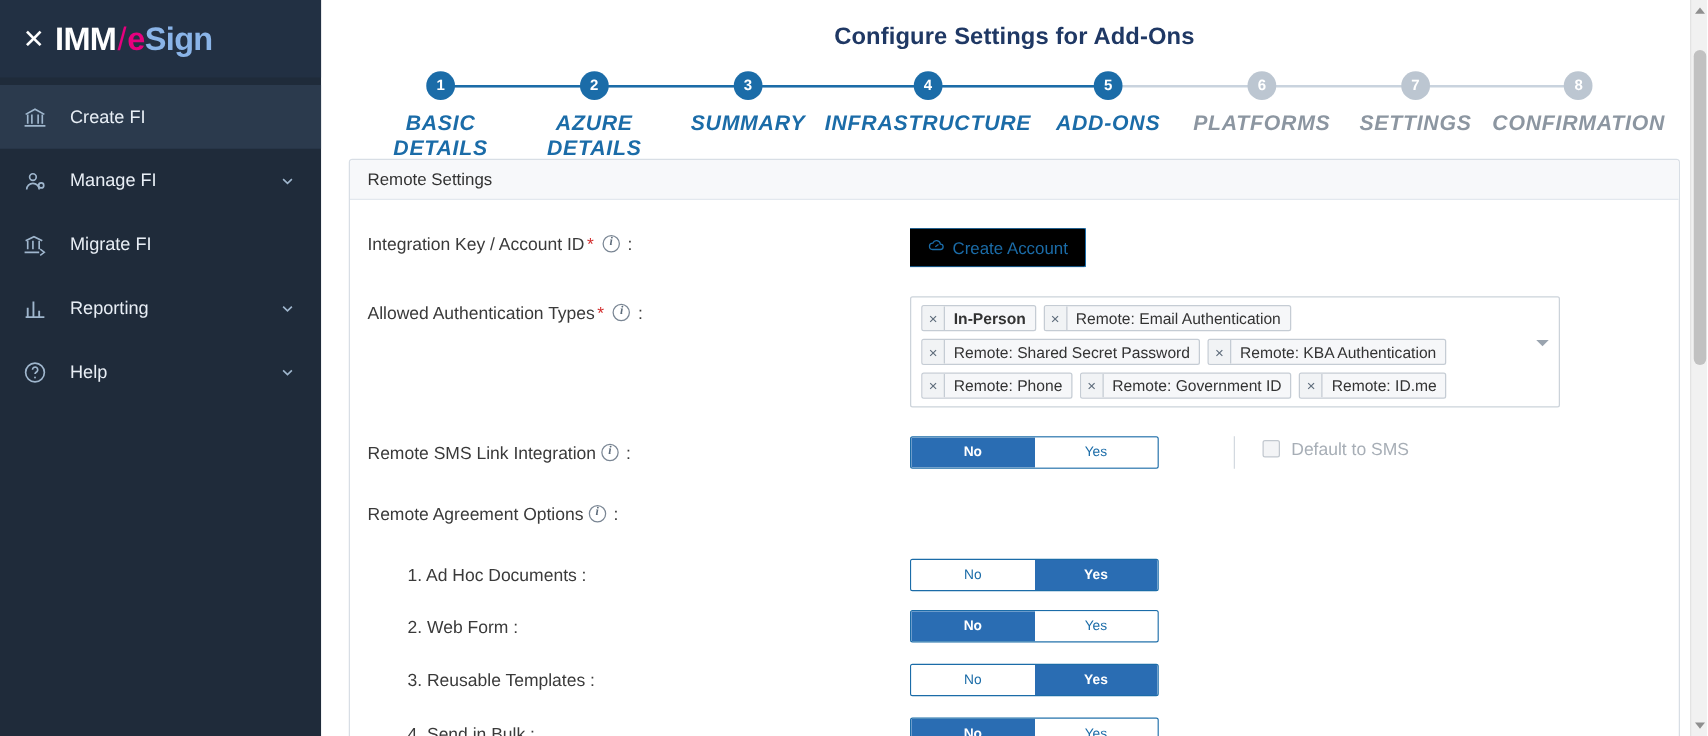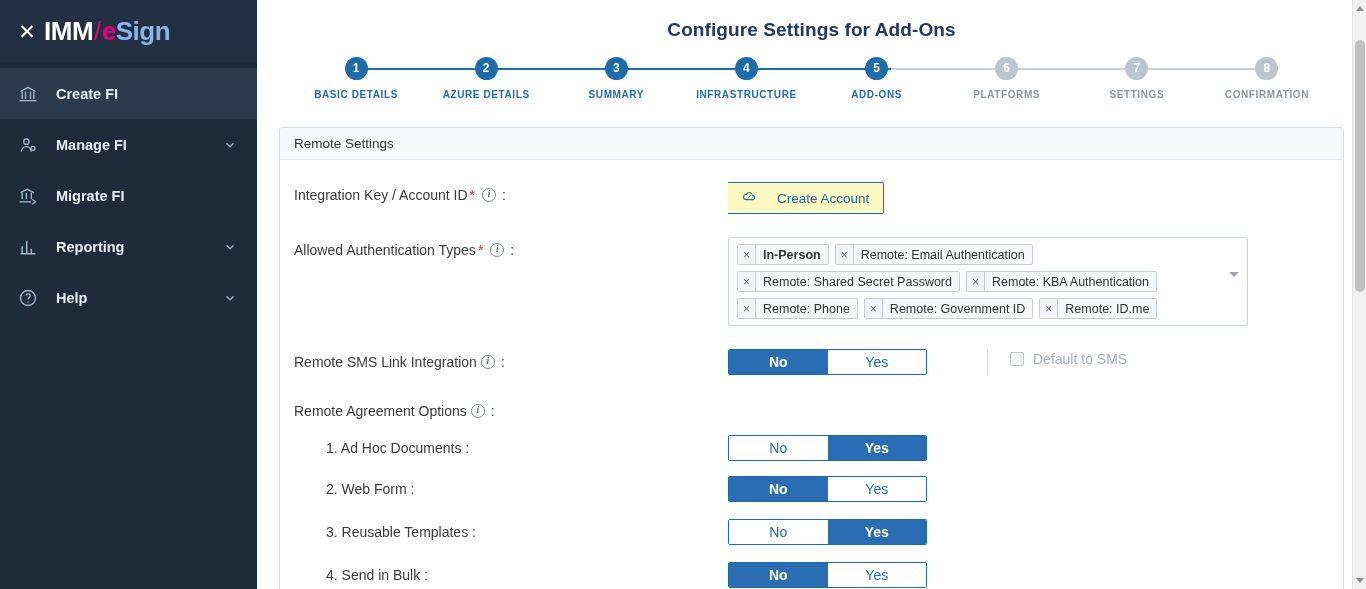--- a/index.html
+++ b/index.html
@@ -52,21 +52,20 @@
   .nav { margin-top: 6px; }
   .nav-item {
     display: flex;
     align-items: center;
     height: 51px;
     padding: 0 20px 0 18px;
     font-size: 14.5px;
     color: #e8eef5;
     cursor: pointer;
     position: relative;
-    font-weight: bold;
   }
   .nav-item.active { background: #2b3a4d; }
   .nav-icon {
     width: 26px; flex: 0 0 26px;
     display: flex; align-items: center; justify-content: flex-start;
     color: #9fb6cd;
   }
   .nav-label { margin-left: 12px; flex: 1; }
   .chev {
     width: 14px; height: 14px; flex: 0 0 14px;
@@ -126,24 +125,25 @@
     background: #1b6ca8;
     color: #fff;
     font-size: 12px;
     line-height: 23px;
     margin: 0 auto;
     font-weight: bold;
   }
   .step.pending .step-circle { background: #bcc6d1; color: #fff; }
   .step-label {
     margin-top: 9px;
-    font-size: 10px;
+    font-size: 17px;
     letter-spacing: 0.6px;
     color: #1b6ca8;
     font-weight: bold;
+    font-style: italic;
   }
   .step.pending .step-label { color: #8c96a1; }
 
   
   .panel {
     margin: 8px 22px 0 22px;
     border: 1px solid #d8dee5;
     border-radius: 3px;
     background: #fff;
     height: 470px;
@@ -206,27 +206,27 @@
     font-size: 13.5px;
     color: #333;
     padding: 0 10px;
     font-family: "Liberation Sans", sans-serif;
   }
   .create-acct {
     height: 32px;
     min-width: 140px;
     border: 1px solid #1b6ca8;
     border-left: none;
-    background: #fef9c3;
+    background: #000000;
     color: #1b6ca8;
     font-size: 13.5px;
     display: flex;
     align-items: center;
     justify-content: center;
-    gap: 20px;
+    gap: 5px;
     cursor: pointer;
     padding: 0 14px;
     border-radius: 0 2px 2px 0;
   }
 
   
   .multi {
     width: 520px;
     min-height: 72px;
     border: 1px solid #ccd3da;
@@ -282,21 +282,21 @@
     border-radius: 2px;
     overflow: hidden;
     height: 26px;
     width: 199px;
   }
   .toggle > div {
     flex: 1 1 50%;
     display: flex;
     align-items: center;
     justify-content: center;
-    font-size: 14px;
+    font-size: 11px;
     cursor: pointer;
     background: #fff;
     color: #1b6ca8;
   }
   .toggle > div.on {
     background: #2a6db3;
     color: #fff;
     font-weight: bold;
   }
 
@@ -563,21 +563,21 @@
               <div>Yes</div>
             </div>
             <div class="divider-v"></div>
             <div class="checkbox-wrap">
               <span class="cb"></span>
               <span>Default to SMS</span>
             </div>
           </div>
         </div>
 
-        <div class="row" style="margin-bottom:16px;">
+        <div class="row" style="margin-bottom:28px;">
           <div class="row-label">
             <span>Remote Agreement Options</span>
             <span class="info-icon">i</span>
             <span class="colon">:</span>
           </div>
           <div class="row-field"></div>
         </div>
 
         <div class="row" style="margin-bottom:15px;">
           <div class="row-label indent">

